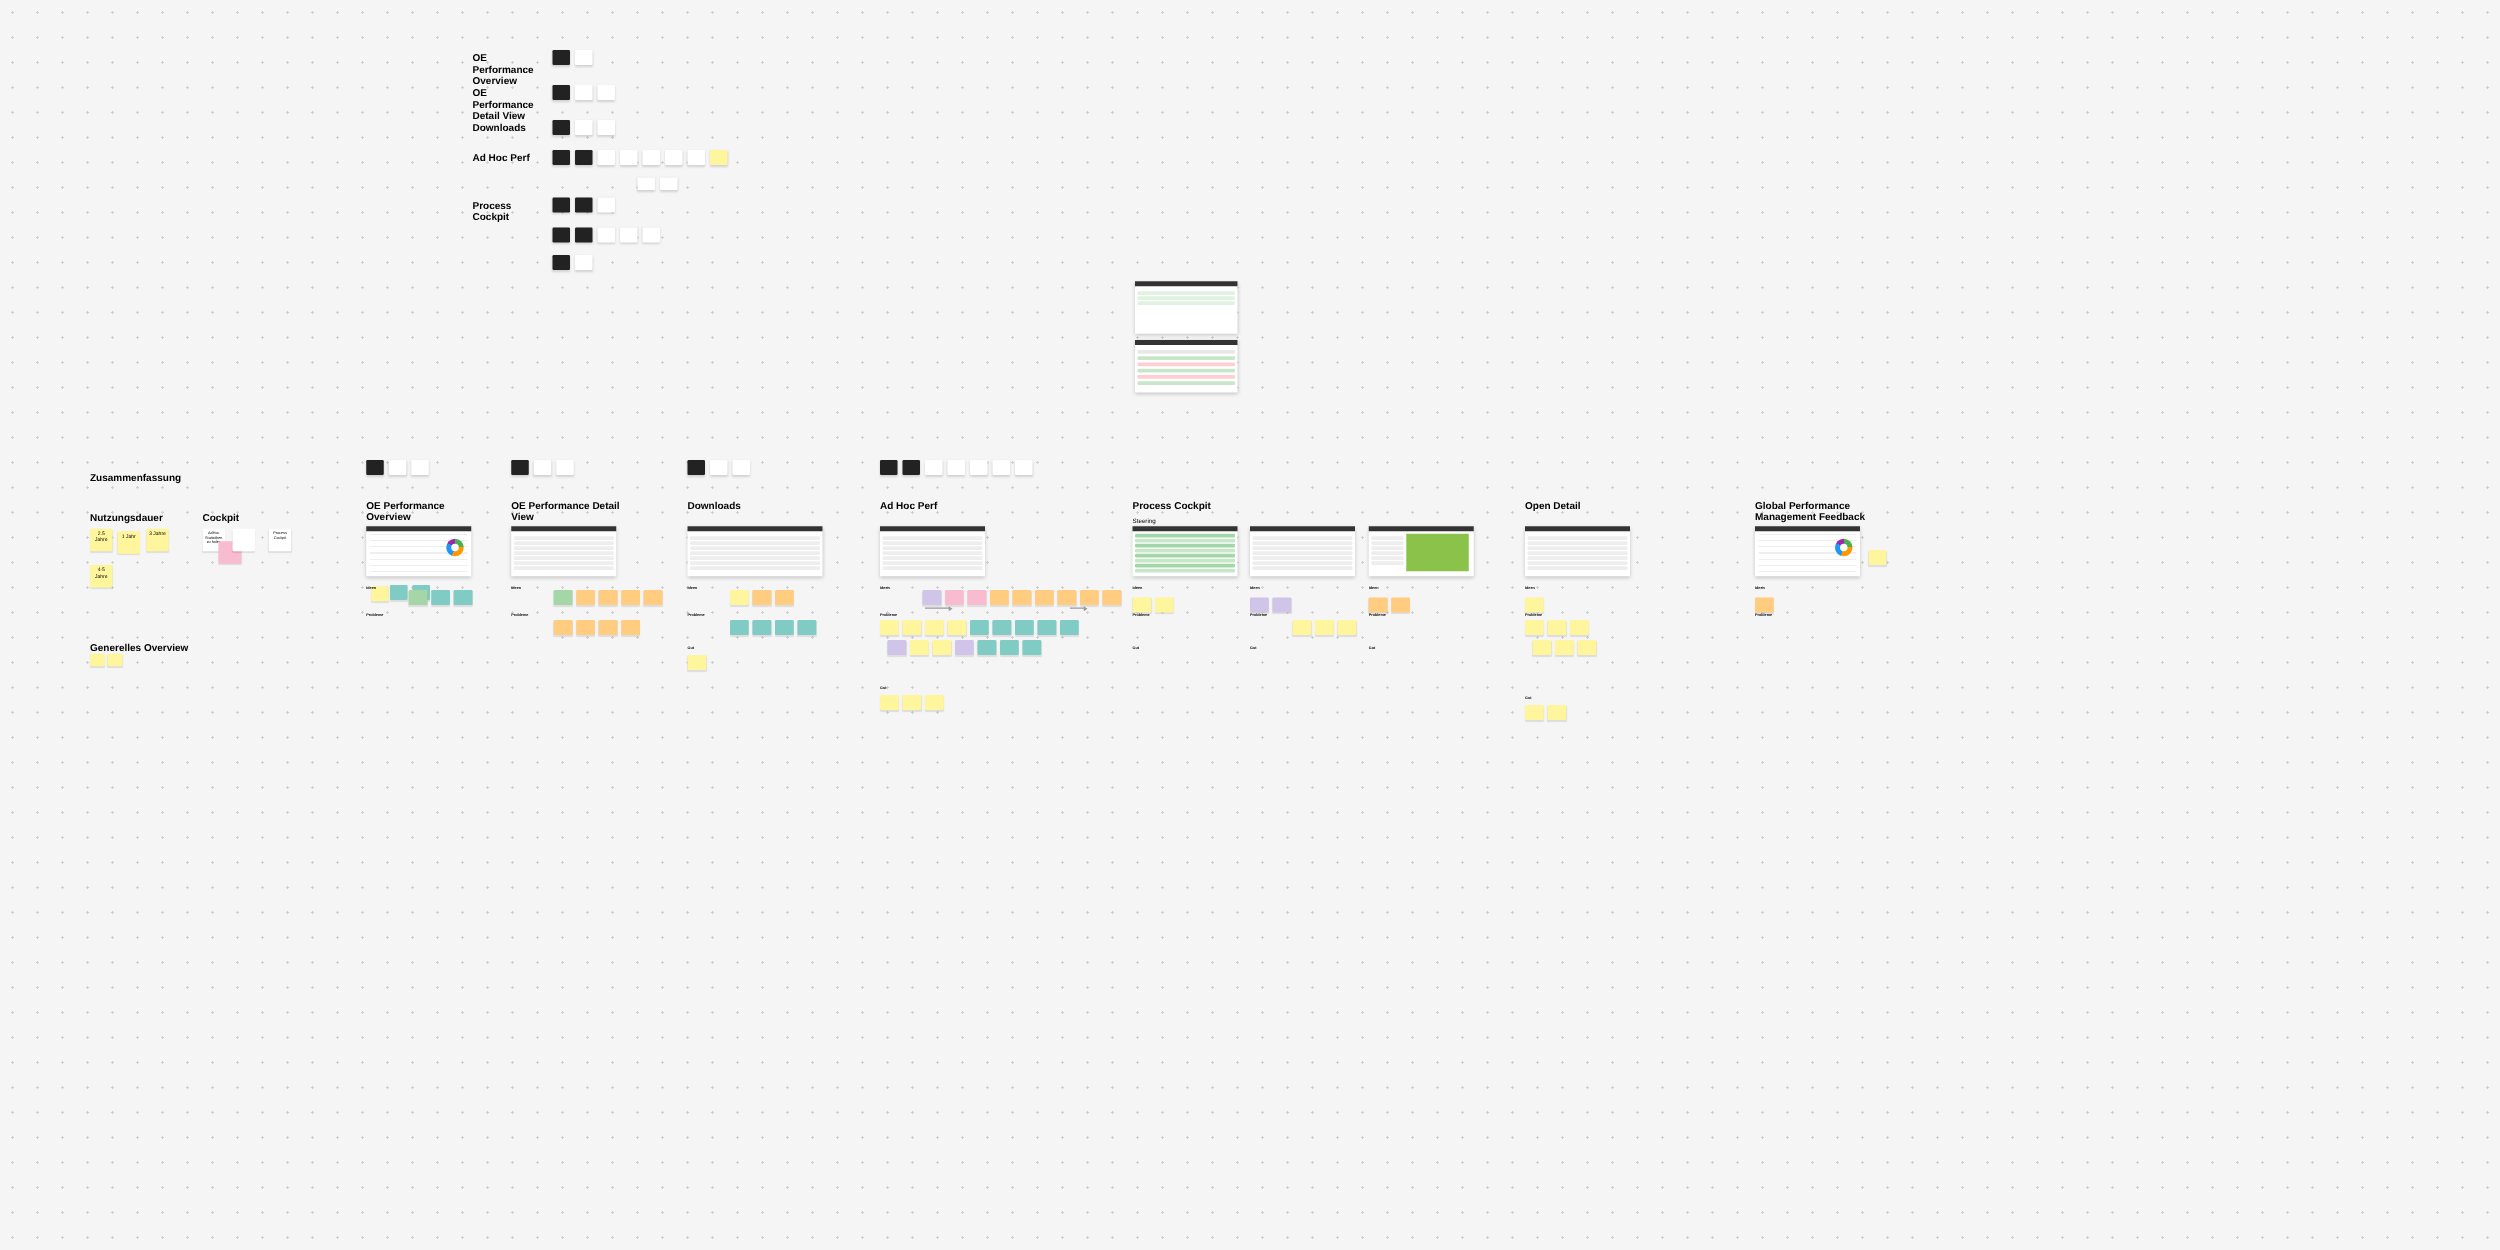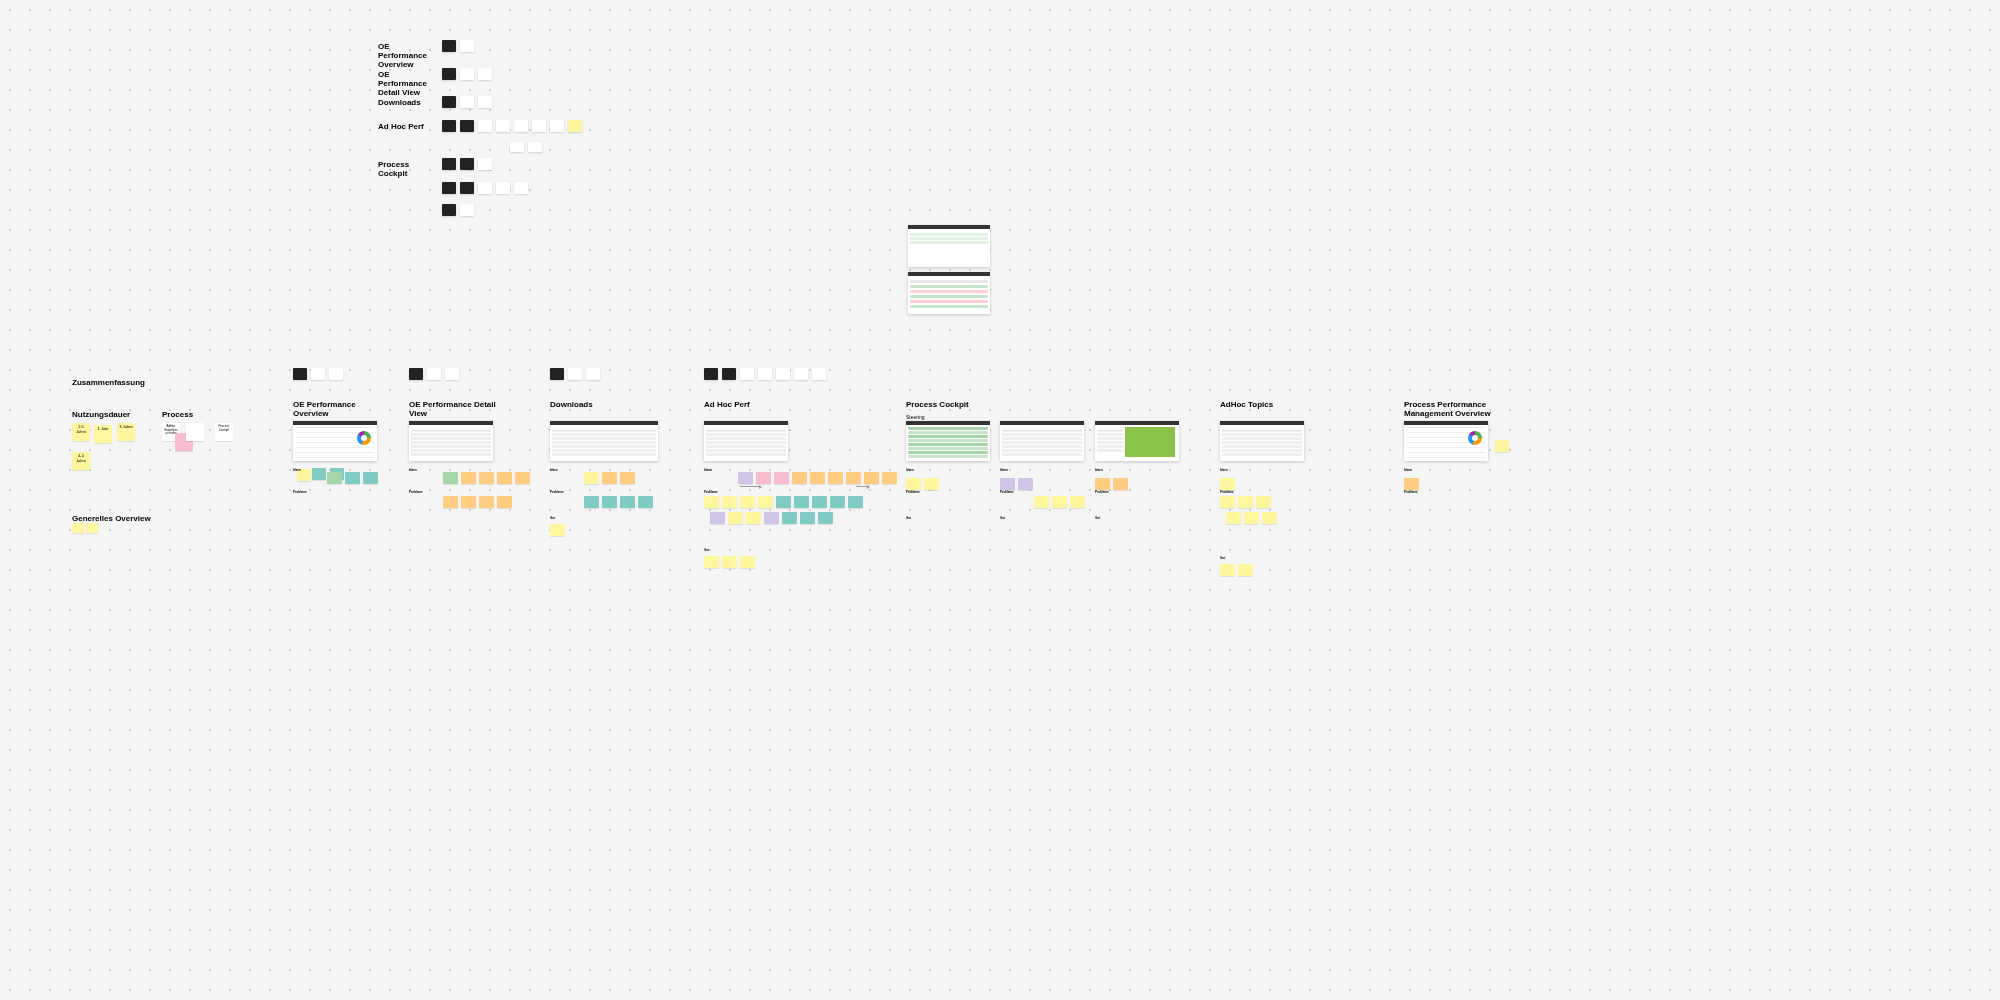--- a/index.html
+++ b/index.html
@@ -139,21 +139,21 @@
       <div class="row" style="top:13px;background:#c8e6c9"></div>
       <div class="row" style="top:18px;background:#ffcdd2"></div>
       <div class="row" style="top:23px;background:#c8e6c9"></div>
       <div class="row" style="top:28px;background:#ffcdd2"></div>
       <div class="row" style="top:33px;background:#c8e6c9"></div>
     </div>
   </div>
 
 <div class="abs section-label" style="left:72px;top:378px">Zusammenfassung</div>
 <div class="abs section-label" style="left:72px;top:410px">Nutzungsdauer</div>
-<div class="abs section-label" style="left:162px;top:410px">Process</div>
+<div class="abs section-label" style="left:162px;top:410px">Cockpit</div>
 <div class="abs section-label" style="left:72px;top:514px">Generelles Overview</div>
 <div id="left-panel">
     <div class="sticky" style="left:72px;top:423px;width:18px;height:18px;background:#fff59d;font-size:4px;text-align:center">2.5 Jahre</div>
     <div class="sticky" style="left:94px;top:425px;width:18px;height:18px;background:#fff59d;font-size:4px;text-align:center">1 Jahr</div>
     <div class="sticky" style="left:117px;top:423px;width:18px;height:18px;background:#fff59d;font-size:4px;text-align:center">3 Jahre</div>
     <div class="sticky" style="left:72px;top:452px;width:18px;height:18px;background:#fff59d;font-size:4px;text-align:center">4-5 Jahre</div>
     <div class="sticky" style="left:162px;top:423px;width:18px;height:18px;background:#fff;font-size:3px;text-align:center">AdHoc Statistiken zu holen</div>
     <div class="sticky" style="left:175px;top:433px;width:18px;height:18px;background:#f8bbd0;font-size:3px;text-align:center"></div>
     <div class="sticky" style="left:186px;top:423px;width:18px;height:18px;background:#fff;font-size:3px;text-align:center"></div>
     <div class="sticky" style="left:215px;top:423px;width:18px;height:18px;background:#fff;font-size:3px;text-align:center">Process Cockpit</div>
@@ -315,21 +315,21 @@
       <div class="row" style="top:16px;left:2px;width:26px;background:#eee"></div>
       <div class="row" style="top:20px;left:2px;width:26px;background:#eee"></div>
       <div class="row" style="top:24px;left:2px;width:26px;background:#eee"></div>
       <div class="row" style="top:28px;left:2px;width:26px;background:#eee"></div>
     </div>
     <div class="abs tiny-label" style="left:1095px;top:468px">Ideen</div>
     <div class="sticky " style="left:1095px;top:478px;width:15px;height:12px;background:#ffcc80"></div>
     <div class="sticky " style="left:1113px;top:478px;width:15px;height:12px;background:#ffcc80"></div>
     <div class="abs tiny-label" style="left:1095px;top:490px">Probleme</div>
     <div class="abs tiny-label" style="left:1095px;top:516px">Gut</div>
-    <div class="abs section-label" style="left:1220px;top:400px;max-width:90px">AdHoc Topics</div>
+    <div class="abs section-label" style="left:1220px;top:400px;max-width:90px">Open Detail</div>
     <div class="frame dark-header" style="left:1220px;top:421px;width:84px;height:40px">
       <div class="row" style="top:8px;background:#eee"></div>
       <div class="row" style="top:12px;background:#eee"></div>
       <div class="row" style="top:16px;background:#eee"></div>
       <div class="row" style="top:20px;background:#eee"></div>
       <div class="row" style="top:24px;background:#eee"></div>
       <div class="row" style="top:28px;background:#eee"></div>
       <div class="row" style="top:32px;background:#eee"></div>
     </div>
     <div class="abs tiny-label" style="left:1220px;top:468px">Ideen</div>
@@ -337,21 +337,21 @@
     <div class="abs tiny-label" style="left:1220px;top:490px">Probleme</div>
     <div class="sticky " style="left:1220px;top:496px;width:15px;height:12px;background:#fff59d"></div>
     <div class="sticky " style="left:1238px;top:496px;width:15px;height:12px;background:#fff59d"></div>
     <div class="sticky " style="left:1256px;top:496px;width:15px;height:12px;background:#fff59d"></div>
     <div class="sticky " style="left:1226px;top:512px;width:15px;height:12px;background:#fff59d"></div>
     <div class="sticky " style="left:1244px;top:512px;width:15px;height:12px;background:#fff59d"></div>
     <div class="sticky " style="left:1262px;top:512px;width:15px;height:12px;background:#fff59d"></div>
     <div class="abs tiny-label" style="left:1220px;top:556px">Gut</div>
     <div class="sticky" style="left:1220px;top:564px;width:15px;height:12px;background:#fff59d"></div>
     <div class="sticky" style="left:1238px;top:564px;width:15px;height:12px;background:#fff59d"></div>
-    <div class="abs section-label" style="left:1404px;top:400px;max-width:90px">Process Performance Management Overview</div>
+    <div class="abs section-label" style="left:1404px;top:400px;max-width:90px">Global Performance Management Feedback</div>
     <div class="frame dark-header" style="left:1404px;top:421px;width:84px;height:40px">
       <div class="grid-lines"></div>
       <div class="donut" style="right:6px;top:10px"></div>
     </div>
     <div class="sticky" style="left:1495px;top:440px;width:14px;height:12px;background:#fff59d"></div>
     <div class="abs tiny-label" style="left:1404px;top:468px">Ideen</div>
     <div class="sticky " style="left:1404px;top:478px;width:15px;height:12px;background:#ffcc80"></div>
     <div class="abs tiny-label" style="left:1404px;top:490px">Probleme</div>
     <div class="arrow" style="left:740px;top:486px;width:20px"></div>
     <div class="arrow" style="left:856px;top:486px;width:12px"></div>

